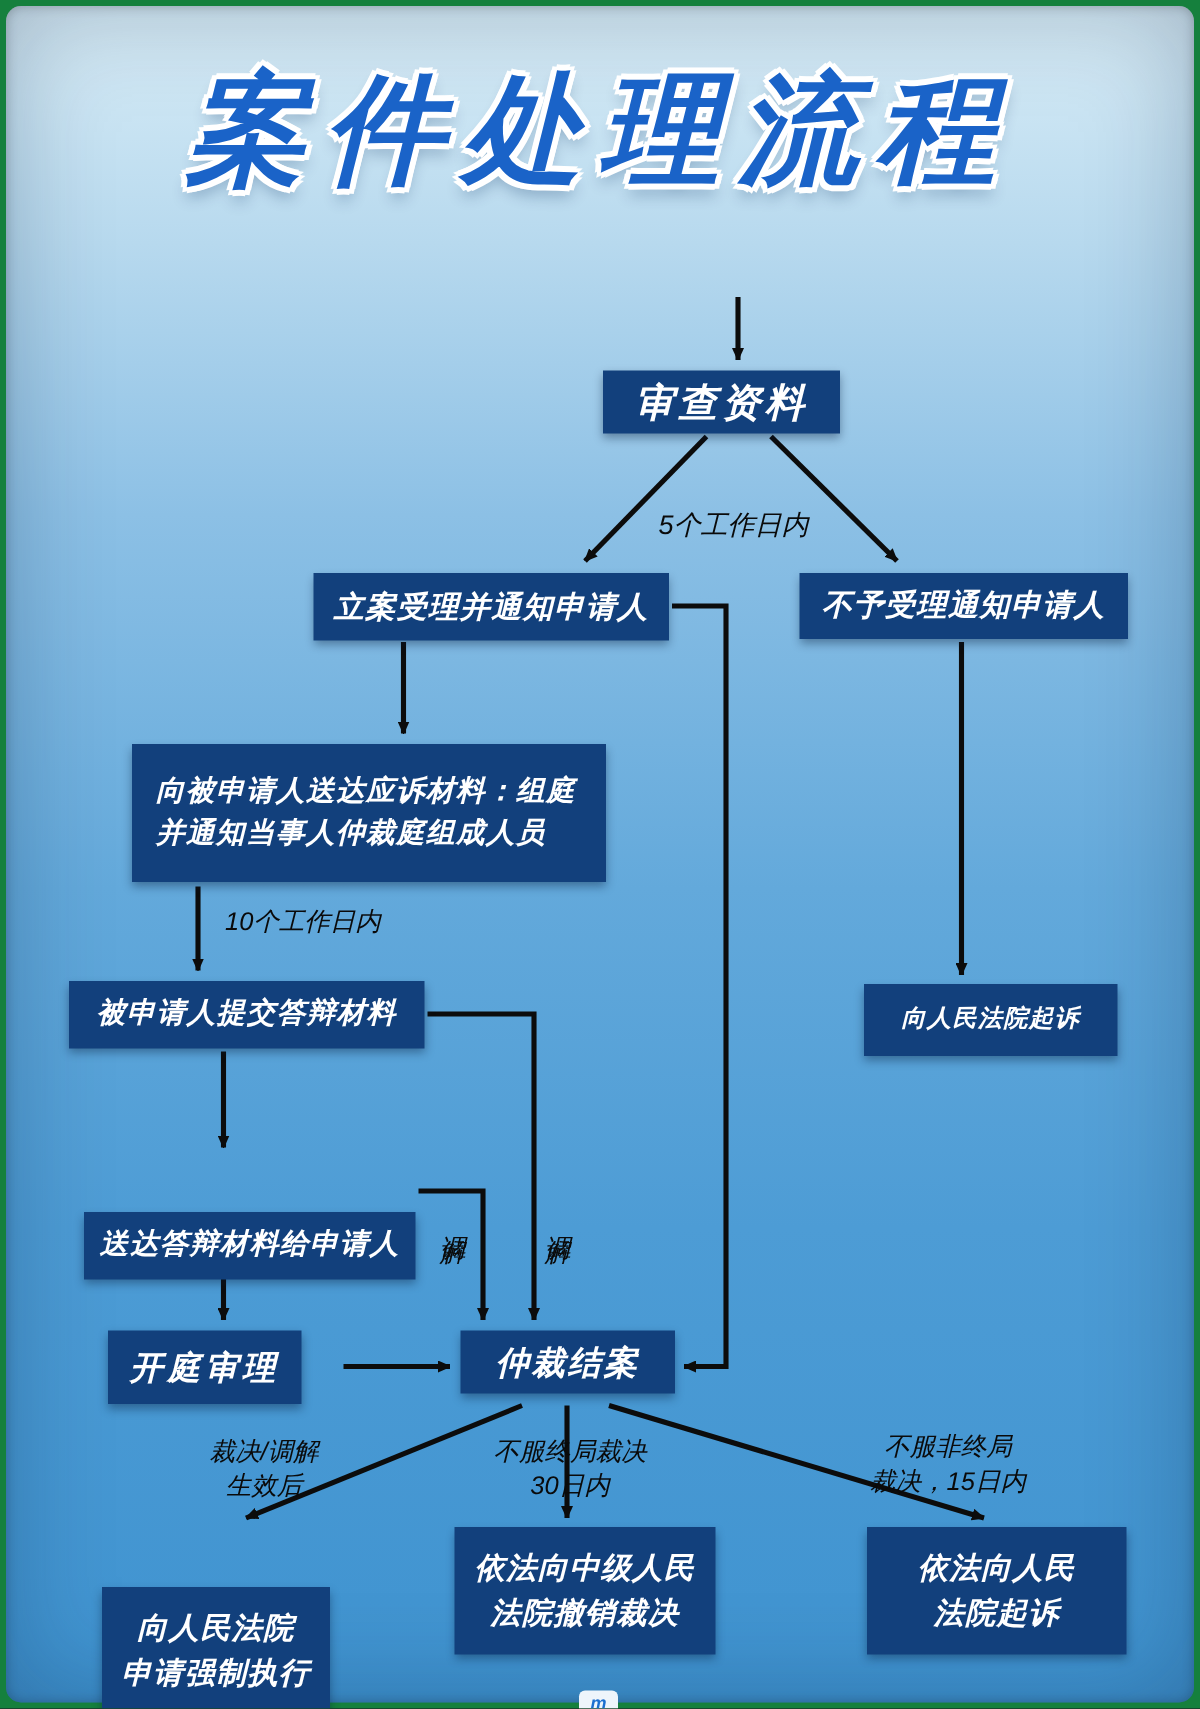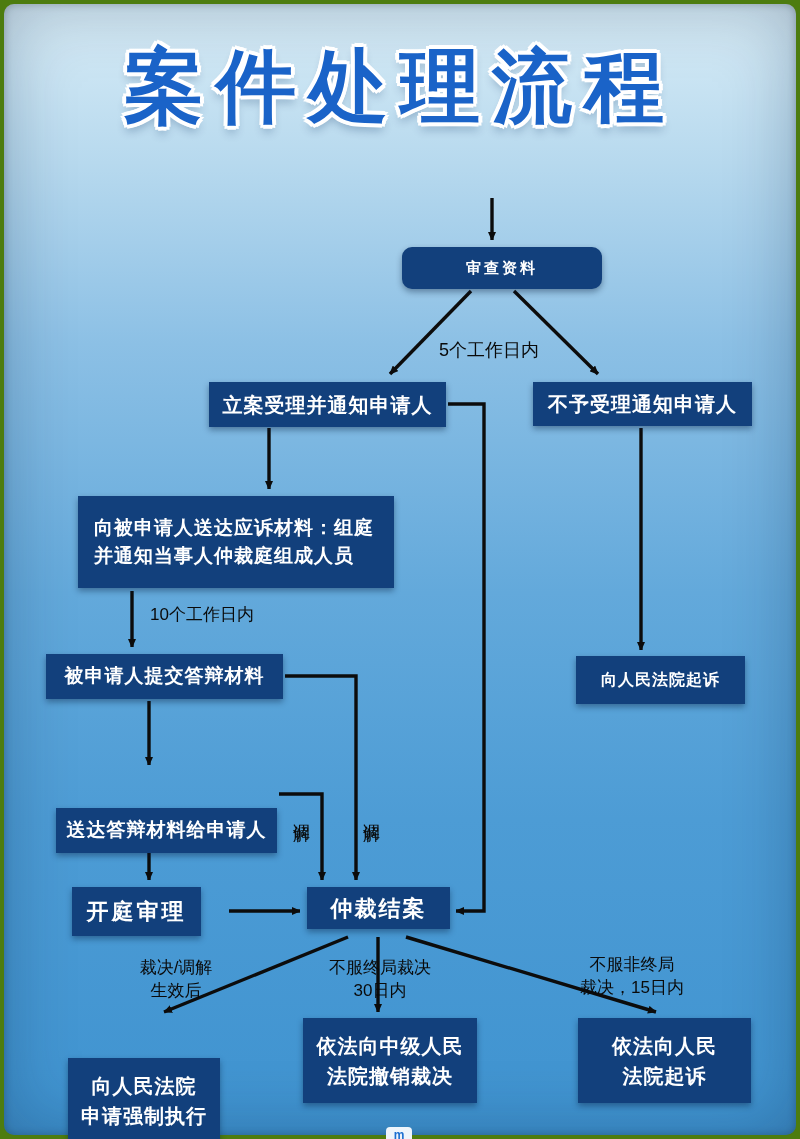--- a/index.html
+++ b/index.html
@@ -1,43 +1,44 @@
 <!DOCTYPE html>
 <html><head>
 <meta charset="utf-8">
 <style>
   html,body{margin:0;padding:0;background:#1c1c24;}
   .photo{
     position:relative;width:800px;height:1139px;overflow:hidden;
-    background:#4d7c0f;
+    background:#15803d;
     font-family:"Liberation Sans","DejaVu Sans",sans-serif;
+    font-style:italic;
   }
   .poster{
     position:absolute;left:4px;top:4px;right:4px;bottom:4px;
     background:linear-gradient(180deg,#d9edf7 0%,#b7d9ee 14%,#8cc0e5 30%,#63a9db 52%,#4d9cd5 72%,#3f93d0 100%);
     border-radius:10px;
     box-shadow:inset 0 0 70px rgba(8,30,60,.28), inset 0 0 8px rgba(0,0,0,.25);
   }
   .title{
     position:absolute;top:30px;left:0;right:0;text-align:center;
     font-size:80px;font-weight:900;letter-spacing:12px;color:#1a63c8;
     text-shadow:-3px -3px 0 #fff,3px -3px 0 #fff,-3px 3px 0 #fff,3px 3px 0 #fff,
       -4px 0 0 #fff,4px 0 0 #fff,0 -4px 0 #fff,0 4px 0 #fff,0 7px 10px rgba(0,40,90,.3);
   }
   .node{
     position:absolute;display:flex;align-items:center;justify-content:center;
     background:#12407c;color:#fff;font-weight:bold;text-align:center;
     white-space:pre-line;line-height:1.5;letter-spacing:1px;
     box-shadow:0 3px 6px rgba(5,25,55,.4);
   }
   #n-apply{left:345px;top:152px;width:292px;height:40px;font-size:19px;}
-  #n-review{left:398px;top:243px;width:200px;height:42px;font-size:15px;letter-spacing:3px;border-radius:10px;}
+  #n-review{left:398px;top:243px;width:158px;height:42px;font-size:26px;letter-spacing:3px;}
   #n-accept{left:205px;top:378px;width:237px;height:45px;font-size:20px;}
   #n-reject{left:529px;top:378px;width:219px;height:44px;font-size:20px;}
-  #n-serve{left:74px;top:492px;width:316px;height:92px;font-size:19px;justify-content:flex-start;text-align:left;padding:0 0 0 16px;box-sizing:border-box;}
+  #n-serve{left:84px;top:492px;width:316px;height:92px;font-size:19px;justify-content:flex-start;text-align:left;padding:0 0 0 16px;box-sizing:border-box;}
   #n-defense{left:42px;top:650px;width:237px;height:45px;font-size:19px;}
   #n-deliver{left:52px;top:768px;width:221px;height:45px;font-size:19px;margin-top:36px;}
   #n-hearing{left:68px;top:883px;width:129px;height:49px;font-size:22px;letter-spacing:3px;}
   #n-close{left:303px;top:883px;width:143px;height:42px;font-size:22px;letter-spacing:2px;}
   #n-court-right{left:555px;top:652px;width:169px;height:48px;font-size:16px;margin-left:17px;}
   #n-enforce{left:64px;top:1014px;width:152px;height:85px;font-size:20px;margin-top:40px;}
   #n-revoke{left:299px;top:1014px;width:174px;height:85px;font-size:20px;}
   #n-sue-bottom{left:574px;top:1014px;width:173px;height:85px;font-size:20px;}
   .elabel{
     position:absolute;color:#0a0a0a;font-size:17px;font-weight:500;

